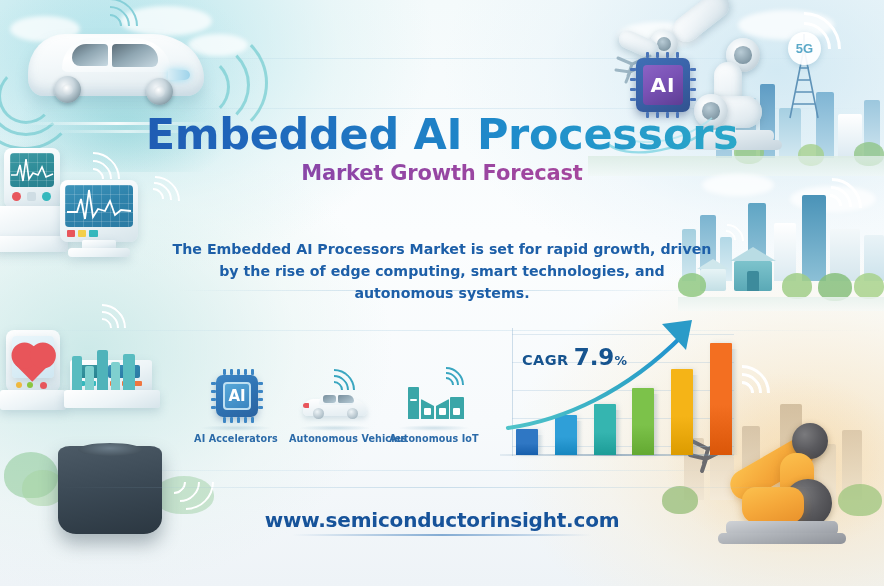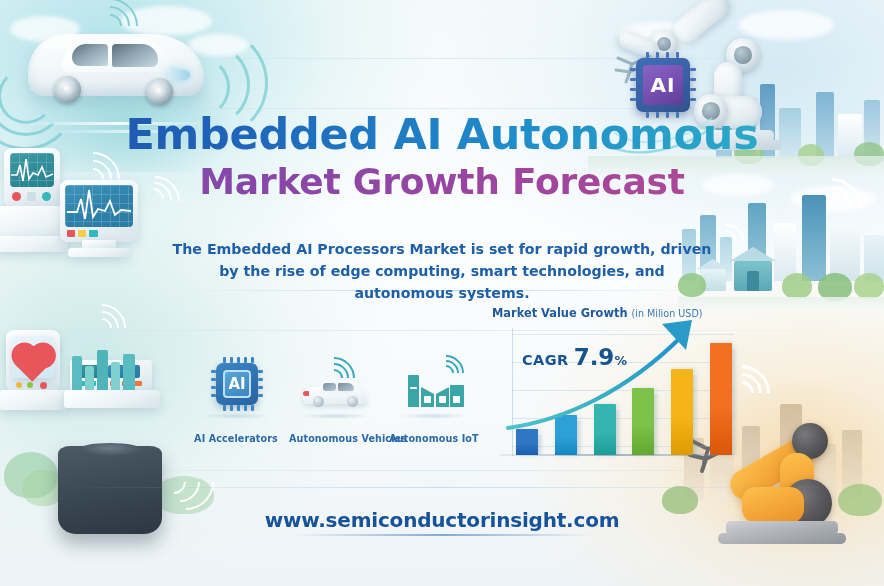--- a/index.html
+++ b/index.html
@@ -145,38 +145,38 @@
 
   
   #header { position:absolute; left:0; right:0; top:112px; text-align:center; z-index:20; }
   #title-main {
     font-size:43px; font-weight:bold; letter-spacing:-.3px; line-height:1.05;
     background:linear-gradient(92deg,#1f4fa8 0%,#1f66bb 28%,#1f8ccb 58%,#2aa6c9 82%,#2ab3c2 100%);
     -webkit-background-clip:text; background-clip:text; color:transparent;
     text-shadow:none; font-family:"DejaVu Sans", sans-serif;
   }
   #title-sub {
-    margin-top:4px; font-size:36px; font-weight:bold; letter-spacing:-.2px;
+    margin-top:4px; font-size:21px; font-weight:bold; letter-spacing:-.2px;
     background:linear-gradient(92deg,#7a4bb0 0%,#8a46a8 35%,#a6469c 68%,#b94f8e 100%);
     -webkit-background-clip:text; background-clip:text; color:transparent;
     font-family:"DejaVu Sans", sans-serif;
     text-align:center;
   }
   #divider-top { position:absolute; left:178px; right:178px; top:290px; height:1px;
     background:linear-gradient(90deg,rgba(150,190,215,0),rgba(150,190,215,.55),rgba(150,190,215,0)); z-index:19;}
   #lede { position:absolute; left:168px; right:168px; top:238px; z-index:20;
     text-align:center; color:#1d5fa8; font-size:14.2px; line-height:1.55; font-weight:600;
     font-family:"DejaVu Sans", sans-serif; }
 
   
   #categories { position:absolute; left:190px; top:352px; width:290px; height:92px; z-index:20;
     display:flex; align-items:flex-end; justify-content:space-between; }
   .cat { width:92px; text-align:center; position:relative; }
   .cat-art { height:60px; position:relative; }
-  .cat-label { margin-top:16px; font-size:9.6px; font-weight:bold; color:#2b6aa8;
+  .cat-label { margin-top:4px; font-size:9.6px; font-weight:bold; color:#2b6aa8;
     font-family:"DejaVu Sans", sans-serif; white-space:nowrap; letter-spacing:.1px;}
   .cat-shadow{ position:absolute; left:10px; right:10px; bottom:-2px; height:6px; border-radius:50%;
     background:radial-gradient(ellipse,rgba(140,180,200,.38),rgba(255,255,255,0) 70%); }
 
   .chip-ic { position:absolute; left:26px; top:6px; width:42px; height:42px; border-radius:7px;
     background:linear-gradient(150deg,#3e86c4 0%,#2f74b4 50%,#2a62a0 100%);
     box-shadow:0 3px 7px rgba(45,90,140,.35); }
   .chip-ic .inner { position:absolute; inset:7px; border-radius:4px; border:2px solid #bfe0f2;
     background:linear-gradient(150deg,#57a7d8,#3a85c0);
     color:#ffffff; font-size:15px; font-weight:bold; display:flex; align-items:center; justify-content:center;
@@ -366,20 +366,28 @@
       <div class="bld" style="left:191px; width:22px; height:50px; background:linear-gradient(180deg,#a6cfe2,#d3e8f1);"></div>
       <div class="bld" style="left:228px; width:18px; height:66px; background:linear-gradient(180deg,#7fb5d4,#b6d8e8);"></div>
       <div class="bld" style="left:250px; width:24px; height:44px; background:linear-gradient(180deg,#ffffff,#dceaf2);"></div>
       <div class="bld" style="left:276px; width:16px; height:58px; background:linear-gradient(180deg,#9cc7de,#cfe5ef);"></div>
       <div class="treeblob" style="left:146px; bottom:12px; width:30px; height:24px; background:rgba(150,200,130,.8);"></div>
       <div class="treeblob" style="left:210px; bottom:10px; width:26px; height:22px; background:rgba(165,208,140,.8);"></div>
       <div class="treeblob" style="left:266px; bottom:10px; width:30px; height:24px; background:rgba(140,195,130,.75);"></div>
       <div style="position:absolute;left:0;right:0;bottom:0;height:20px;background:linear-gradient(180deg,rgba(220,236,228,.85),rgba(240,248,244,.5));"></div>
     </div>
 
+    <div class="tower-5g" style="left:186px; top:30px; width:60px; height:96px;">
+      <svg viewBox="0 0 60 96" style="position:absolute;inset:0">
+        <path d="M30 22 L16 92 M30 22 L44 92 M19 78 L41 78 M21 66 L39 66 M23 54 L37 54 M25 42 L35 42 M30 8 L30 22" stroke="#5f93b8" stroke-width="1.6" fill="none"></path>
+      </svg>
+      <div class="badge" style="left:14px; top:6px; width:33px; height:33px; font-size:13px;">5G</div>
+      <div class="wifi-arc" style="left:3px; top:-4px; width:54px; height:54px; transform:rotate(45deg); border-color:#ffffff transparent transparent transparent; border-width:3px;"></div>
+      <div class="wifi-arc" style="left:-7px;top:-14px;width:74px; height:74px; transform:rotate(45deg); border-color:#ffffff transparent transparent transparent; border-width:3px;"></div>
+    </div>
 
     <div class="robo-seg" style="left:88px; top:28px; width:64px; height:26px; transform:rotate(-38deg); transform-origin:left center;"></div>
     <div class="robo-joint" style="left:62px; top:34px; width:28px; height:28px;">
         <i></i>
       </div>
     <div class="robo-seg" style="left:28px; top:48px; width:42px; height:18px; transform:rotate(24deg); transform-origin:right center;"></div>
     <svg viewBox="0 0 50 44" style="position:absolute; left:18px; top:52px; width:50px; height:44px;">
       <path d="M44 8 L26 16 L12 10 M44 14 L24 24 L10 22 M26 16 L22 28 M24 24 L20 34" stroke="#9db6c4" stroke-width="3" fill="none" stroke-linecap="round"></path>
     </svg>
     <div class="robo-joint" style="left:138px; top:42px; width:34px; height:34px;">
@@ -479,21 +487,21 @@
     <div class="arm-base" style="left:66px; top:164px; width:112px; height:14px;"></div>
     <div class="arm-base" style="left:58px; top:176px; width:128px; height:11px;
          background:linear-gradient(170deg,#bfc3c8,#8e9299);"></div>
 
     <div class="wifi-arc" style="left:70px; top:24px; width:24px; height:24px; transform:rotate(45deg); border-color:#ffffff transparent transparent transparent; border-width:3.2px;"></div>
     <div class="wifi-arc" style="left:62px; top:16px; width:40px; height:40px; transform:rotate(45deg); border-color:#ffffff transparent transparent transparent; border-width:3.2px;"></div>
     <div class="wifi-arc" style="left:54px; top:8px;  width:56px; height:56px; transform:rotate(45deg); border-color:#ffffff transparent transparent transparent; border-width:3.2px;"></div>
   </div>
 
   <div id="header">
-    <div id="title-main">Embedded AI Autonomous</div>
+    <div id="title-main">Embedded AI Processors</div>
     <div id="title-sub">Market Growth Forecast</div>
   </div>
   <div id="lede">The Embedded AI Processors Market is set for rapid growth, driven by the rise of edge computing, smart technologies, and autonomous systems.</div>
   <div id="divider-top"></div>
 
   <div id="categories">
 
     <div class="cat">
       <div class="cat-art">
         <div class="chip-ic">
@@ -557,24 +565,20 @@
           <div class="win" style="left:2px;  bottom:18px; width:7px; height:2.4px;"></div>
         </div>
         <div class="cat-shadow"></div>
       </div>
       <div class="cat-label">Autonomous IoT</div>
     </div>
 
   </div>
 
   <div id="chart">
-    <div id="chart-title">
-      <span>Market Value Growth</span>
-      <span class="unit">(in Milion USD)</span>
-    </div>
 
     <div id="plot">
       <div class="gridline" style="top:6px"></div>
       <div class="gridline" style="top:34px"></div>
       <div class="gridline" style="top:62px"></div>
       <div class="gridline" style="top:90px"></div>
       <div class="gridline" style="top:118px"></div>
       <div id="axis-y"></div>
       <div id="axis-x"></div>
       <div class="bars" id="bars">

